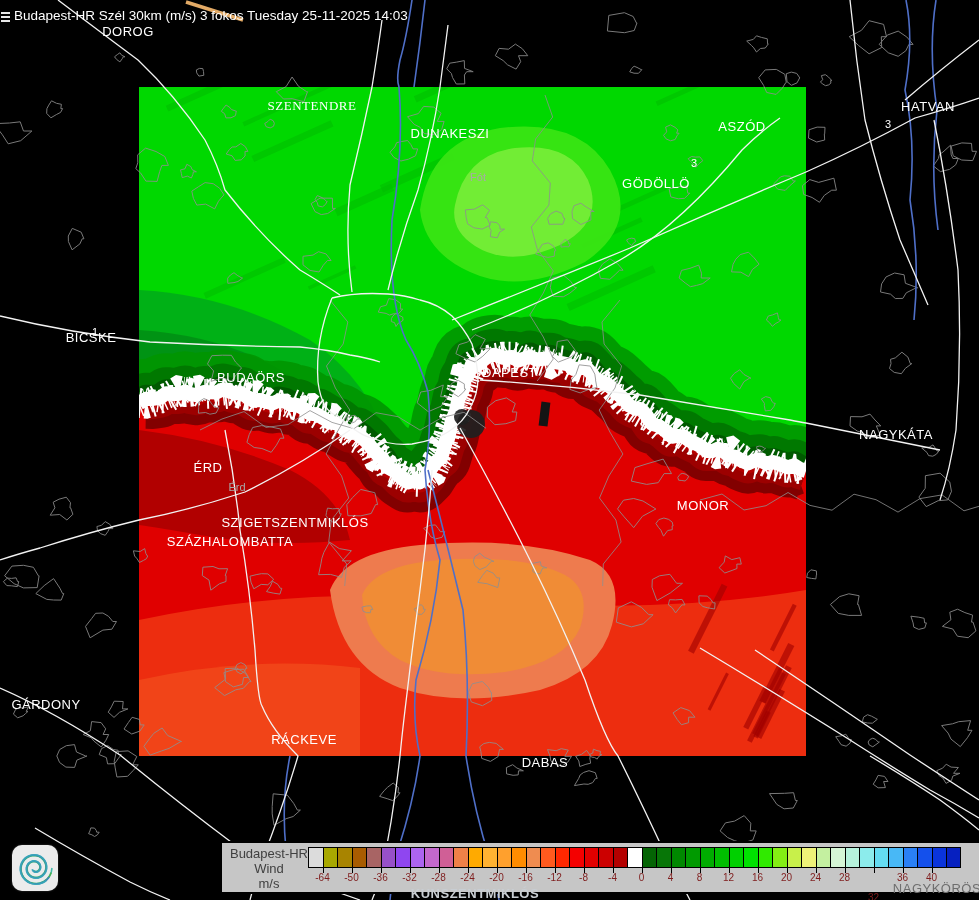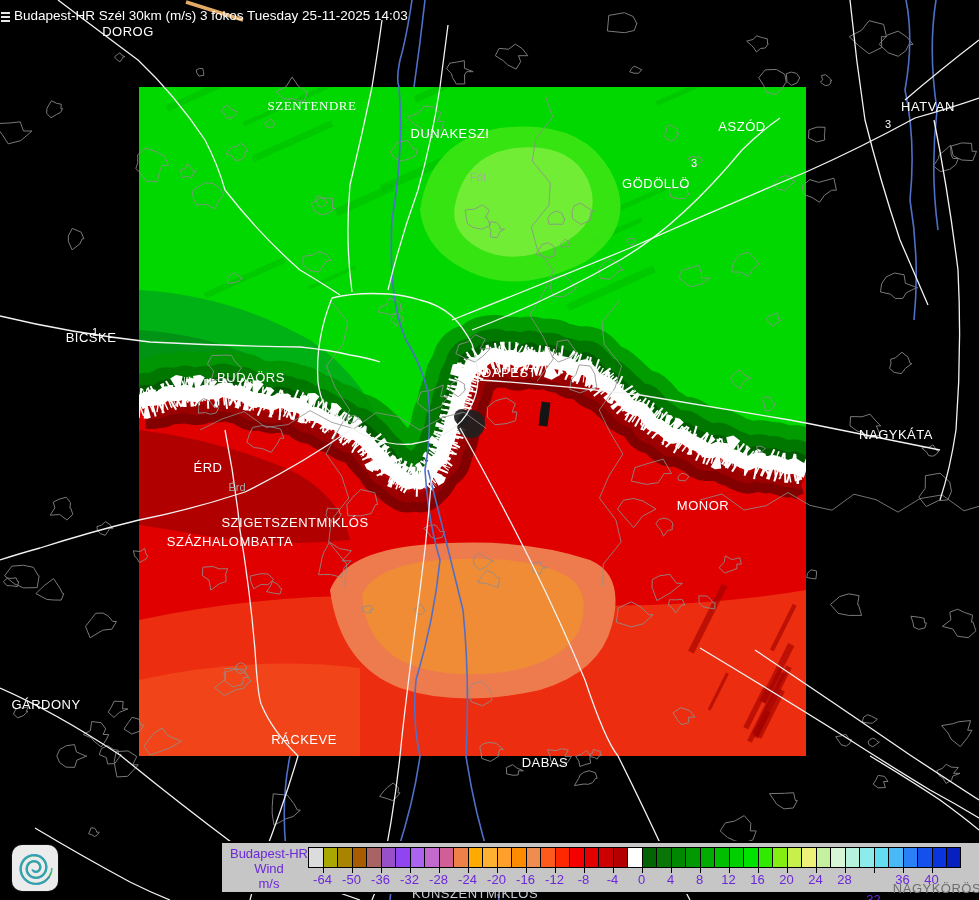--- a/index.html
+++ b/index.html
@@ -9,27 +9,27 @@
   #titlebar{position:absolute;left:14px;top:8px;color:#fff;font-size:13.5px;white-space:nowrap;z-index:30;}
   #winglyph{position:absolute;left:1px;top:12px;width:9px;z-index:30;}
   #winglyph span{display:block;height:2px;background:#e8e8e8;margin-bottom:2px;}
   .city{position:absolute;transform:translate(-50%,0);color:#fff;font-size:13px;
         letter-spacing:.5px;white-space:nowrap;z-index:20;}
   .roadlbl{position:absolute;transform:translate(-50%,0);color:#fff;font-size:11px;z-index:20;}
   .roadlbl.muted{color:#a8a8a8;}
   
   #legend{position:absolute;left:220px;top:841px;width:759px;height:53px;
           background:#c6c6c6;border:2px solid #000;border-right:none;box-sizing:border-box;z-index:40;}
-  #legend-title{position:absolute;left:4px;top:3px;width:86px;text-align:center;color:#6d28d9;
+  #legend-title{position:absolute;left:4px;top:3px;width:86px;text-align:center;color:#404040;
                 font-size:13px;line-height:15px;}
   #cells{position:absolute;left:86px;top:4px;height:21px;display:flex;}
   .cell{width:14.5px;height:21px;border:1px solid #000;border-right:none;box-sizing:border-box;}
   .cell:last-child{border-right:1px solid #000;}
   .tick{position:absolute;top:25px;width:1px;height:5px;background:#000;}
-  .ticklbl{position:absolute;top:29px;transform:translateX(-50%);color:#6d28d9;font-size:13px;}
+  .ticklbl{position:absolute;top:29px;transform:translateX(-50%);color:#7f1d1d;font-size:10px;}
   .overlabel{position:absolute;z-index:45;font-size:13px;letter-spacing:.5px;white-space:nowrap;
              transform:translate(-50%,0);}
   
   #logo{position:absolute;left:12px;top:845px;width:46px;height:46px;border-radius:10px;
         background:#ececec;z-index:50;box-shadow:0 0 2px rgba(255,255,255,.25);}
 </style>
 </head>
 <body>
 <div id="screen">
 
@@ -392,21 +392,21 @@
         <div class="tick" style="left: 651.5px;"></div>
         <div class="ticklbl" style="left: 651.5px; margin-top: 20px;">32</div>
         <div class="tick" style="left: 680.5px;"></div>
         <div class="ticklbl" style="left: 680.5px;">36</div>
         <div class="tick" style="left: 709.5px;"></div>
         <div class="ticklbl" style="left: 709.5px;">40</div>
       </div>
   </div>
 
   <div id="edge-labels">
-      <div class="overlabel" style="left: 475px; top: 886px; color: rgb(200, 205, 210);">KUNSZENTMIKLÓS</div>
+      <div class="overlabel" style="left: 475px; top: 886px; color: rgb(200, 205, 210); font-weight: bold;">KUNSZENTMIKLÓS</div>
       <div class="overlabel" style="left: 937px; top: 881px; color: rgb(110, 110, 110);">NAGYKÖRÖS</div>
     </div>
 
   <div id="logo">
     <svg width="46" height="46" viewBox="0 0 46 46">
       <g id="spiralg">
           <path d="M40.0,23.0L39.3,27.0L37.7,30.7L35.2,33.8L32.2,36.2L28.7,37.8L25.0,38.5L21.2,38.3L17.7,37.2L14.6,35.3L12.1,32.8L10.3,29.8L9.2,26.5L9.0,23.1L9.6,19.9L11.0,16.9L13.0,14.3L15.5,12.4L18.3,11.1L21.3,10.5L24.3,10.7L27.1,11.6L29.6,13.1L31.6,15.1L33.0,17.5L33.8,20.1L33.9,22.8L33.4,25.3L32.4,27.7L30.8,29.6L28.9,31.1L26.7,32.0L24.4,32.4L22.1,32.3L20.0,31.6L18.2,30.4L16.7,28.9L15.7,27.1L15.2,25.2L15.1,23.2L15.5,21.4L16.3,19.8L17.5,18.4L18.8,17.4L20.4,16.8L22.0,16.6L23.5,16.8L24.9,17.3L26.1,18.1L27.0,19.1L27.6,20.3L27.9,21.6L27.9,22.8L27.5,23.9L27.0,24.9L26.2,25.6L25.4,26.1L24.5,26.4L23.6,26.4L22.8,26.2L22.1,25.9" fill="none" stroke="#2fb5a0" stroke-width="1.6" opacity="0.9"></path>
           <path d="M39.3,27.7L37.5,31.3L35.0,34.4L31.8,36.7L28.2,38.2L24.4,38.8L20.6,38.4L17.1,37.2L14.0,35.2L11.5,32.5L9.8,29.4L8.9,26.0L8.8,22.6L9.5,19.3L11.0,16.3L13.1,13.8L15.7,11.9L18.7,10.7L21.8,10.3L24.8,10.6L27.6,11.6L30.1,13.2L32.0,15.3L33.4,17.8L34.1,20.5L34.2,23.2L33.6,25.8L32.4,28.1L30.7,30.1L28.7,31.5L26.4,32.4L24.0,32.7L21.7,32.4L19.6,31.7L17.8,30.4L16.3,28.8L15.3,26.9L14.9,24.9L14.9,22.9L15.3,21.1L16.2,19.4L17.5,18.0L18.9,17.1L20.6,16.5L22.2,16.3L23.8,16.5L25.2,17.1L26.4,18.0L27.3,19.2L27.9,20.4L28.2,21.7L28.1,23.0L27.7,24.1L27.1,25.1L26.3,25.9L25.4,26.4L24.4,26.7L23.5,26.7L22.6,26.4L21.9,26.0L21.3,25.5" fill="none" stroke="#46b04e" stroke-width="1.6" opacity="0.9"></path>
           <path d="M37.4,32.0L34.7,35.0L31.3,37.3L27.6,38.6L23.8,39.0L20.0,38.5L16.4,37.2L13.4,35.0L11.0,32.2L9.4,29.0L8.6,25.5L8.6,22.0L9.5,18.7L11.1,15.7L13.3,13.2L16.1,11.4L19.1,10.3L22.2,10.0L25.3,10.4L28.2,11.5L30.6,13.3L32.5,15.5L33.8,18.1L34.4,20.9L34.4,23.7L33.7,26.3L32.4,28.6L30.6,30.5L28.5,31.9L26.1,32.7L23.7,33.0L21.3,32.6L19.2,31.7L17.3,30.4L15.9,28.7L15.0,26.7L14.6,24.7L14.6,22.6L15.2,20.7L16.2,19.0L17.5,17.7L19.0,16.7L20.7,16.2L22.5,16.1L24.1,16.4L25.5,17.0L26.8,18.0L27.7,19.2L28.2,20.5L28.5,21.9L28.3,23.2L27.9,24.4L27.2,25.4L26.4,26.2L25.4,26.7L24.4,26.9L23.4,26.9L22.4,26.7L21.7,26.2L21.1,25.6L20.7,24.9" fill="none" stroke="#3d7fc4" stroke-width="1.6" opacity="0.9"></path>
           <path d="M34.3,35.7L30.9,37.8L27.1,39.0L23.1,39.3L19.3,38.6L15.8,37.1L12.8,34.8L10.5,31.9L8.9,28.5L8.2,25.0L8.4,21.4L9.4,18.1L11.2,15.1L13.6,12.7L16.4,11.0L19.5,10.0L22.8,9.7L25.9,10.3L28.7,11.5L31.1,13.4L33.0,15.8L34.2,18.5L34.7,21.3L34.6,24.1L33.8,26.8L32.4,29.1L30.5,31.0L28.2,32.3L25.8,33.1L23.3,33.2L20.9,32.8L18.7,31.8L16.9,30.3L15.5,28.5L14.6,26.5L14.3,24.4L14.4,22.3L15.1,20.3L16.1,18.6L17.5,17.3L19.2,16.4L20.9,15.9L22.7,15.8L24.4,16.2L25.9,16.9L27.1,18.0L28.0,19.2L28.5,20.6L28.7,22.0L28.6,23.4L28.1,24.7L27.3,25.7L26.4,26.5L25.3,27.0L24.3,27.2L23.2,27.2L22.3,26.9L21.5,26.4L20.8,25.7L20.4,25.0L20.3,24.2" fill="none" stroke="#35a8b8" stroke-width="1.6" opacity="0.9"></path>

